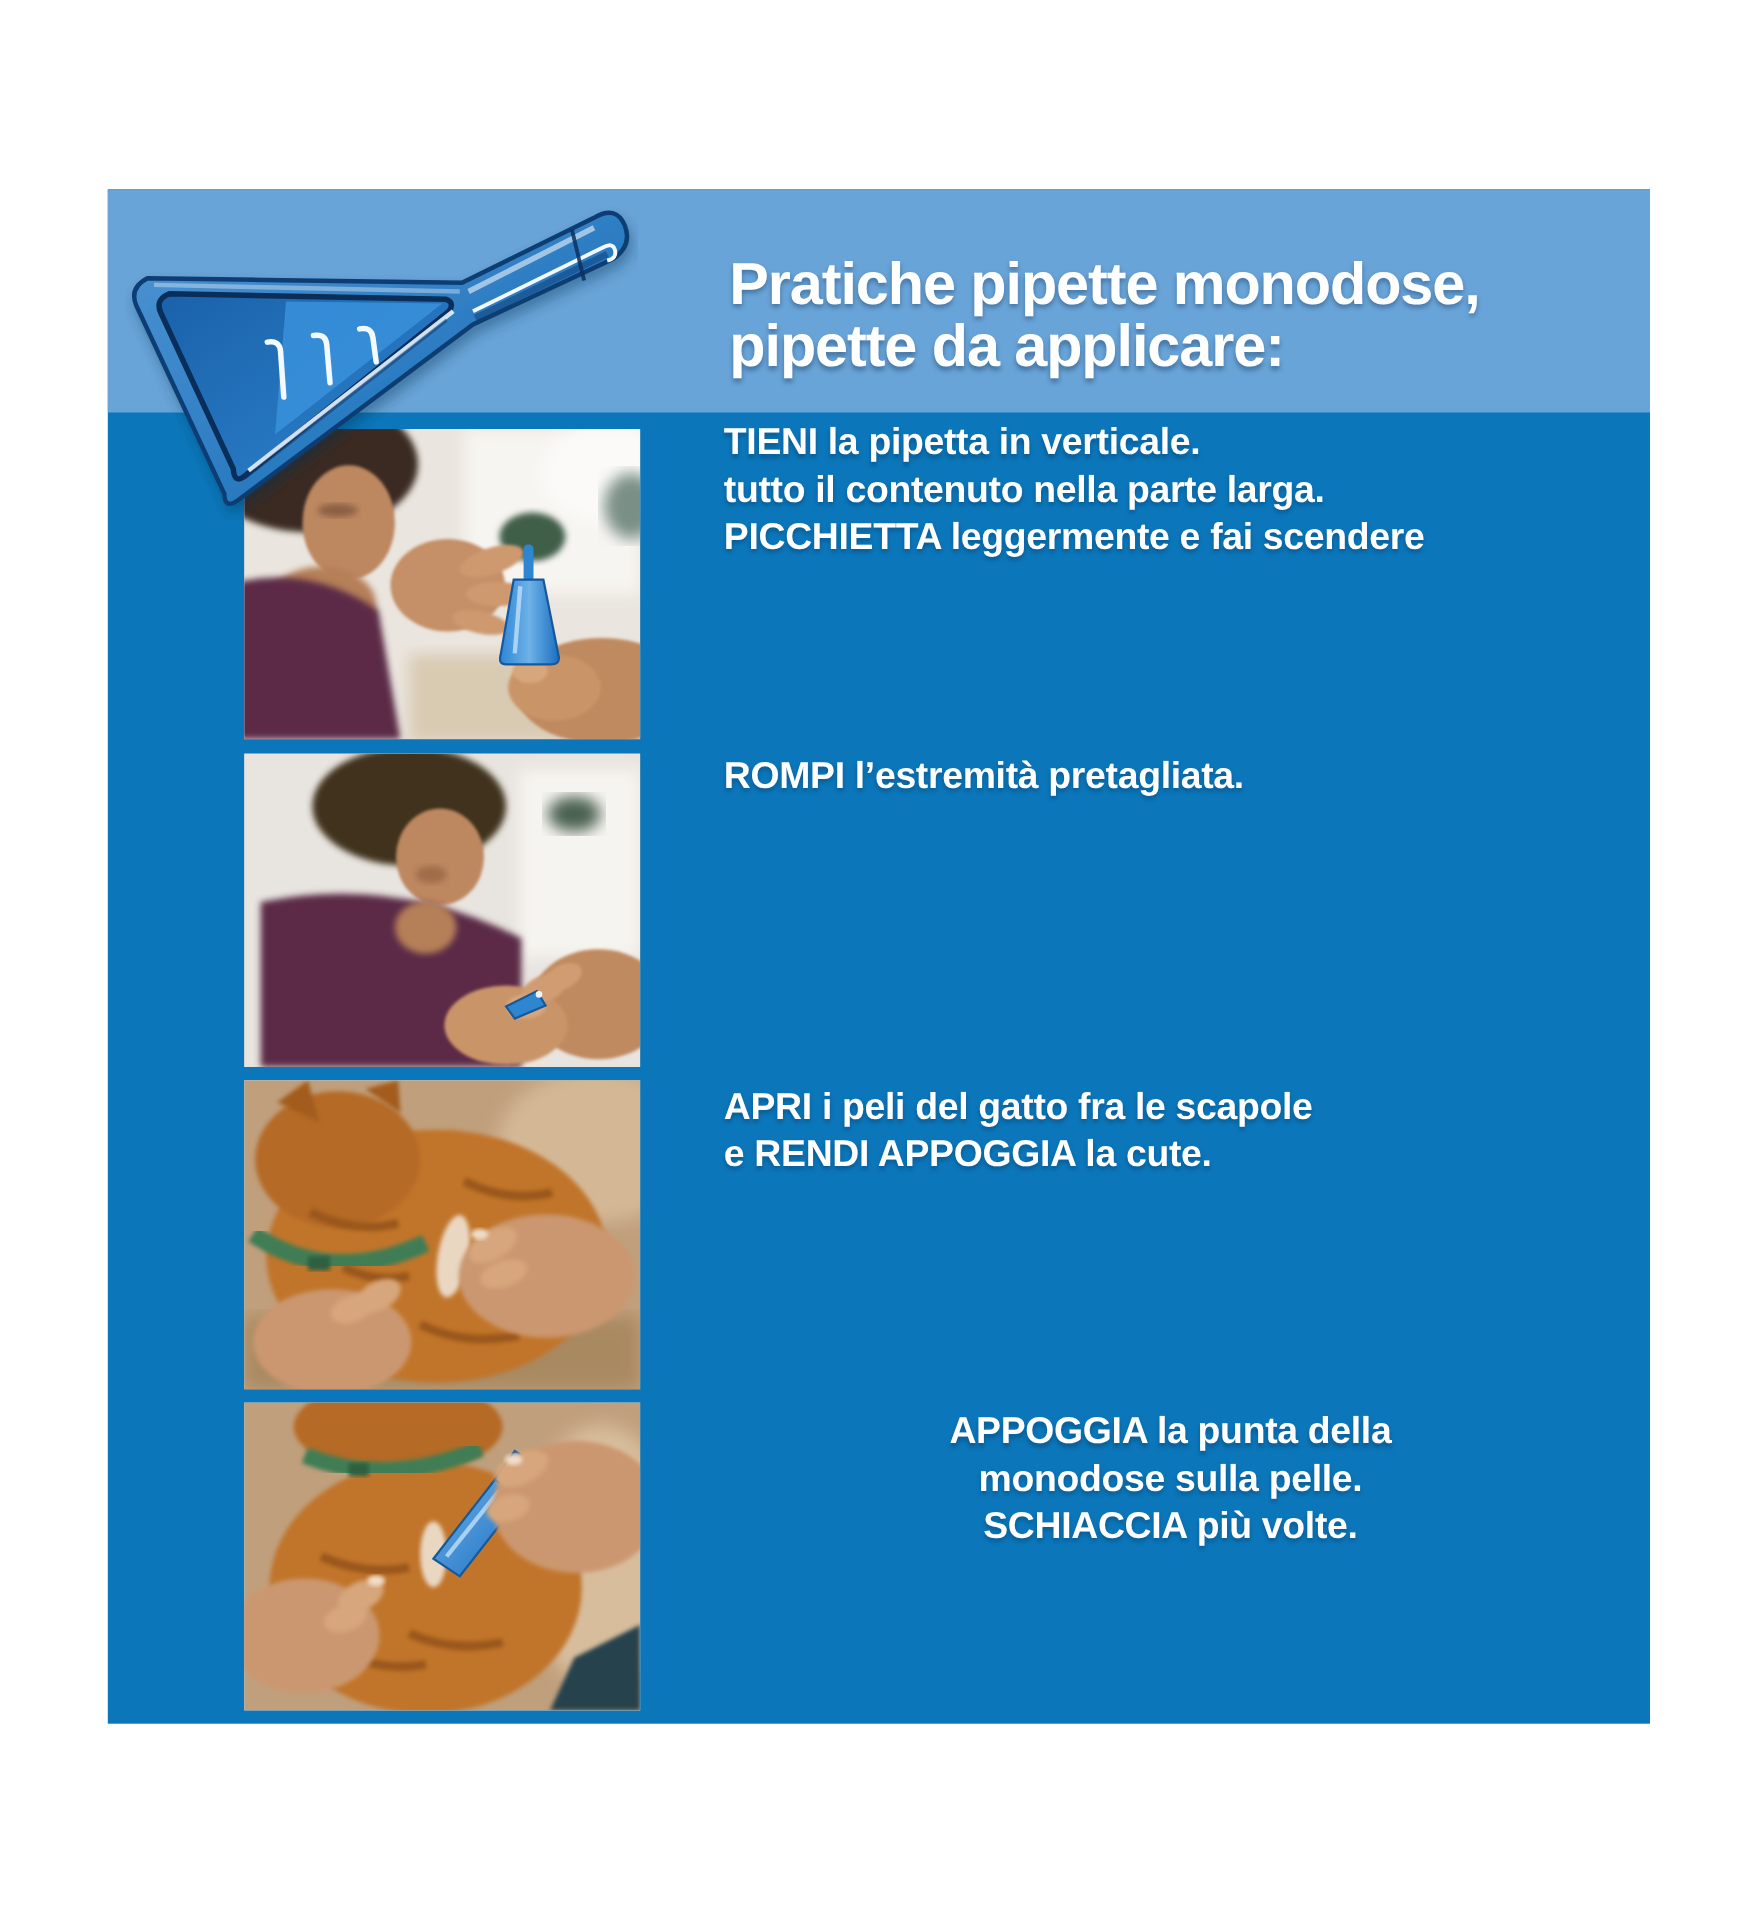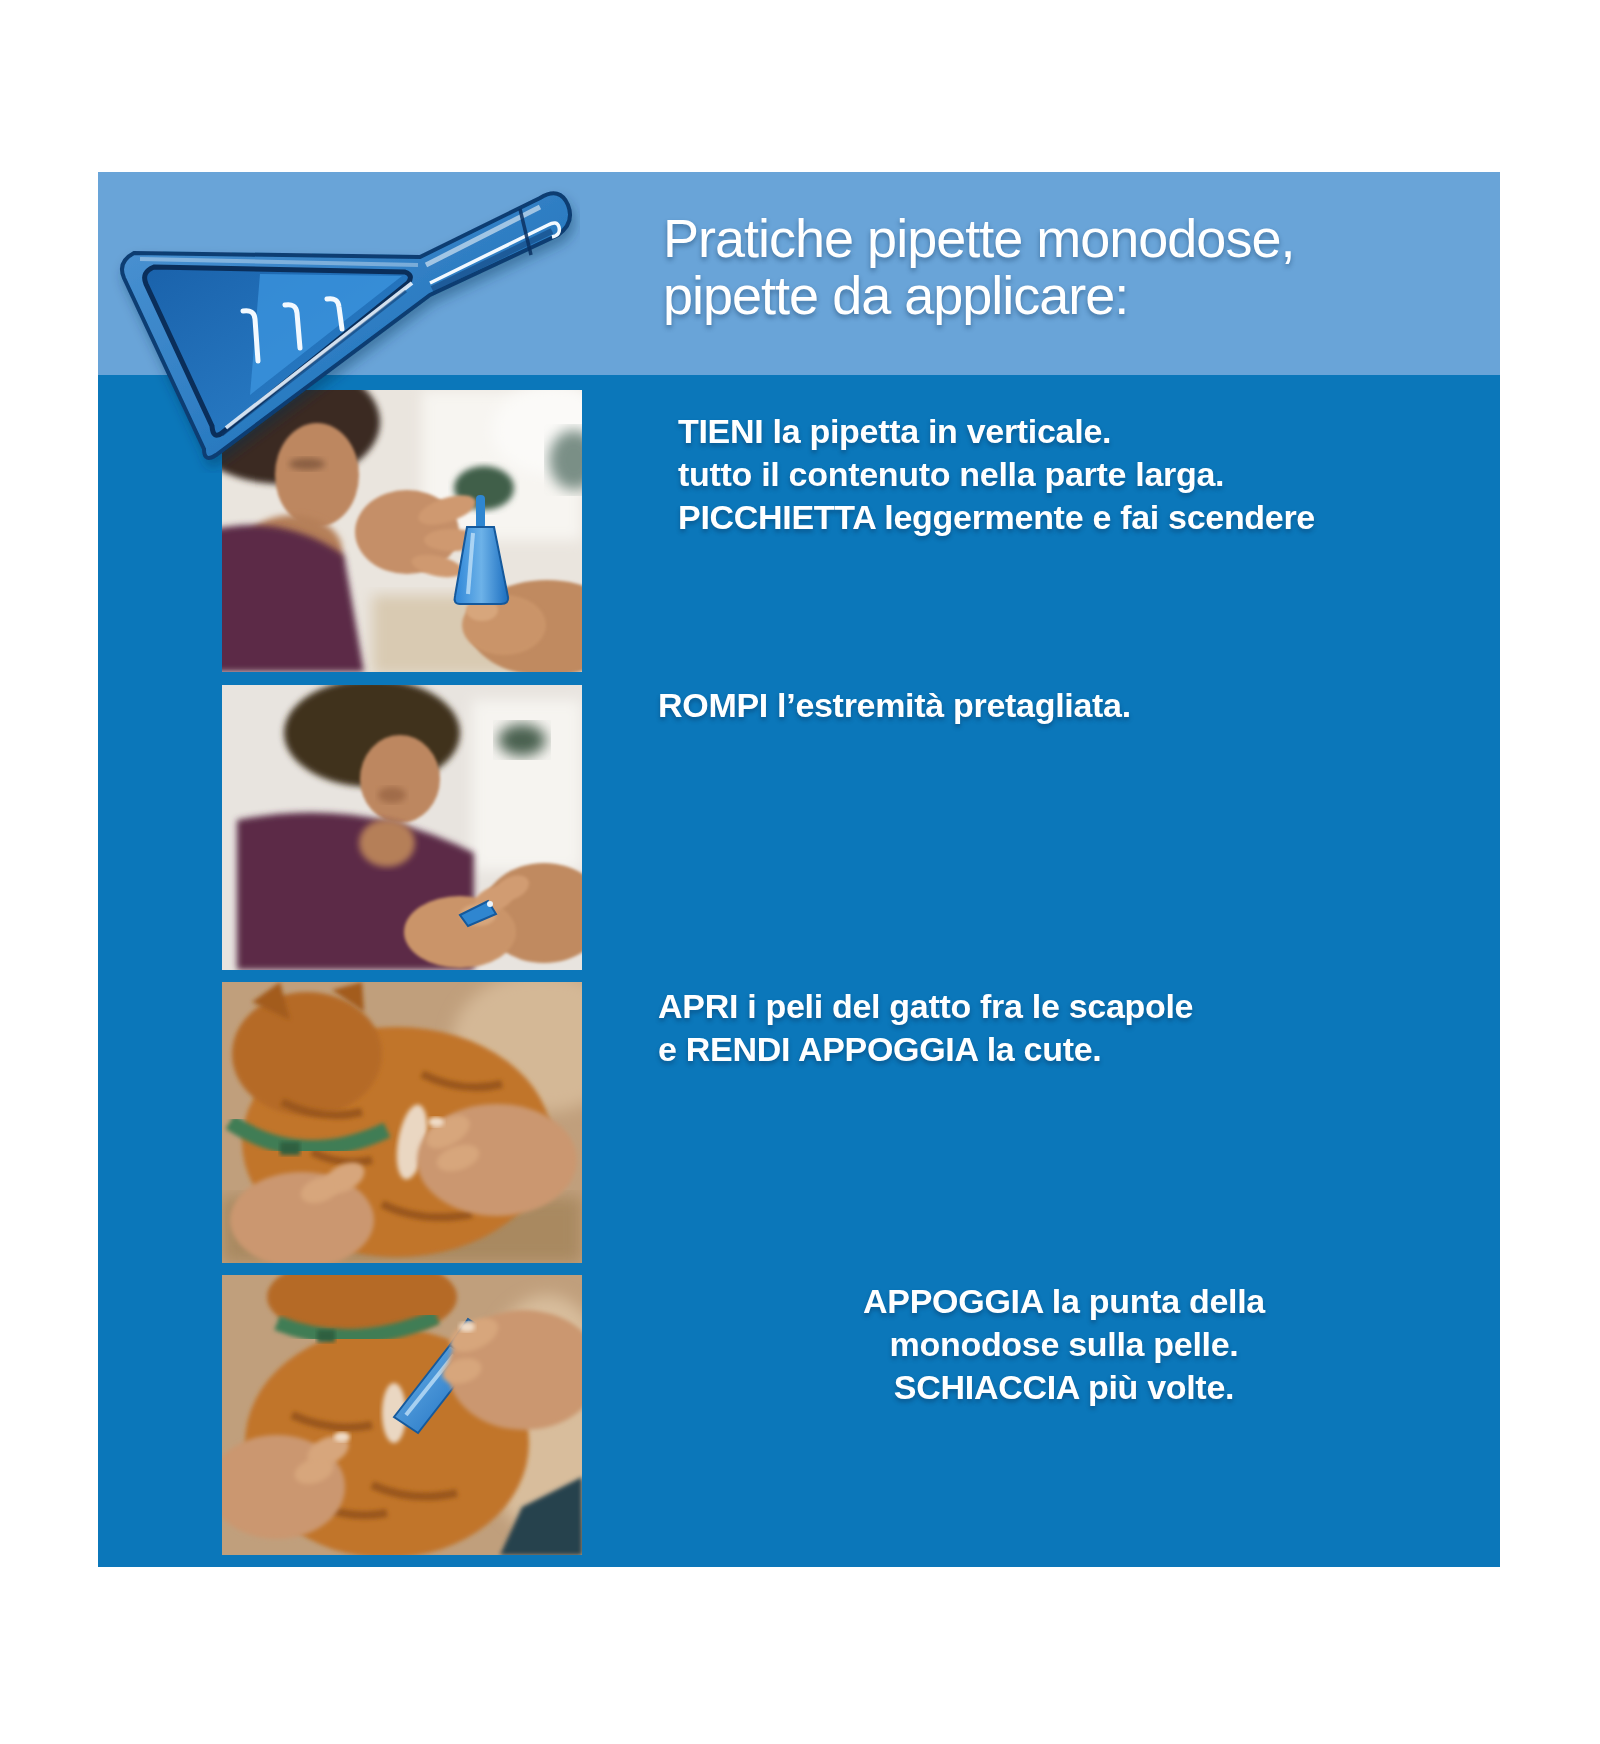--- a/index.html
+++ b/index.html
@@ -3,22 +3,22 @@
 <meta charset="utf-8">
 <style>
   html,body{margin:0;padding:0;background:#ffffff;}
   .page{
     position:relative;width:1600px;height:1744px;background:#ffffff;
     font-family:"Liberation Sans", sans-serif;overflow:hidden;
   }
   .panel{position:absolute;left:98px;top:172px;width:1402px;height:1395px;background:#0b77ba;}
   .band{position:absolute;left:98px;top:172px;width:1402px;height:203px;background:#69a4d8;}
   .heading{
-    position:absolute;left:663px;top:210px;width:820px;
-    color:#ffffff;font-weight:normal;font-size:54px;line-height:57px;letter-spacing:-1px;
+    position:absolute;left:663px;top:230px;width:820px;
+    color:#ffffff;font-weight:bold;font-size:54px;line-height:57px;letter-spacing:-1px;
     text-shadow:0 3px 5px rgba(8,40,75,.4);
   }
   .step-text{
     position:absolute;left:658px;width:812px;
     color:#ffffff;font-weight:bold;font-size:34px;line-height:43px;letter-spacing:-.3px;
     text-shadow:0 3px 4px rgba(8,40,75,.38);
   }
   .photo{position:absolute;left:222px;width:360px;overflow:hidden;background:#d8d2c9;}
   .photo svg{display:block;}
   .blister{position:absolute;left:100px;top:183px;width:480px;height:290px;}
@@ -192,21 +192,21 @@
         <ellipse cx="245" cy="52" rx="8" ry="5" fill="#f0ddc9" filter="url(#p4b2)"></ellipse>
         <ellipse cx="55" cy="212" rx="68" ry="52" fill="#cb9770" filter="url(#p4b2)"></ellipse>
         <ellipse cx="106" cy="176" rx="22" ry="13" fill="#d7a67c" filter="url(#p4b2)" transform="rotate(-25 106 176)"></ellipse>
         <ellipse cx="92" cy="196" rx="20" ry="12" fill="#d7a67c" filter="url(#p4b2)" transform="rotate(-18 92 196)"></ellipse>
         <ellipse cx="120" cy="162" rx="8" ry="5" fill="#f0ddc9" filter="url(#p4b2)"></ellipse>
         <path d="M 300,232 L 360,202 L 360,280 L 278,280 Z" fill="#27424e" filter="url(#p4b2)"></path>
       </g>
     </svg>
   </div>
 
-  <div class="step-text" style="top:410px;margin-left:20px;">
+  <div class="step-text" style="top:381px;">
     <div>TIENI la pipetta in verticale.</div>
     <div>tutto il contenuto nella parte larga.</div>
     <div>PICCHIETTA leggermente e fai scendere</div>
   </div>
 
   <div class="step-text" style="top:684px;">
     <div>ROMPI l’estremità pretagliata.</div>
   </div>
 
   <div class="step-text" style="top:985px;">

